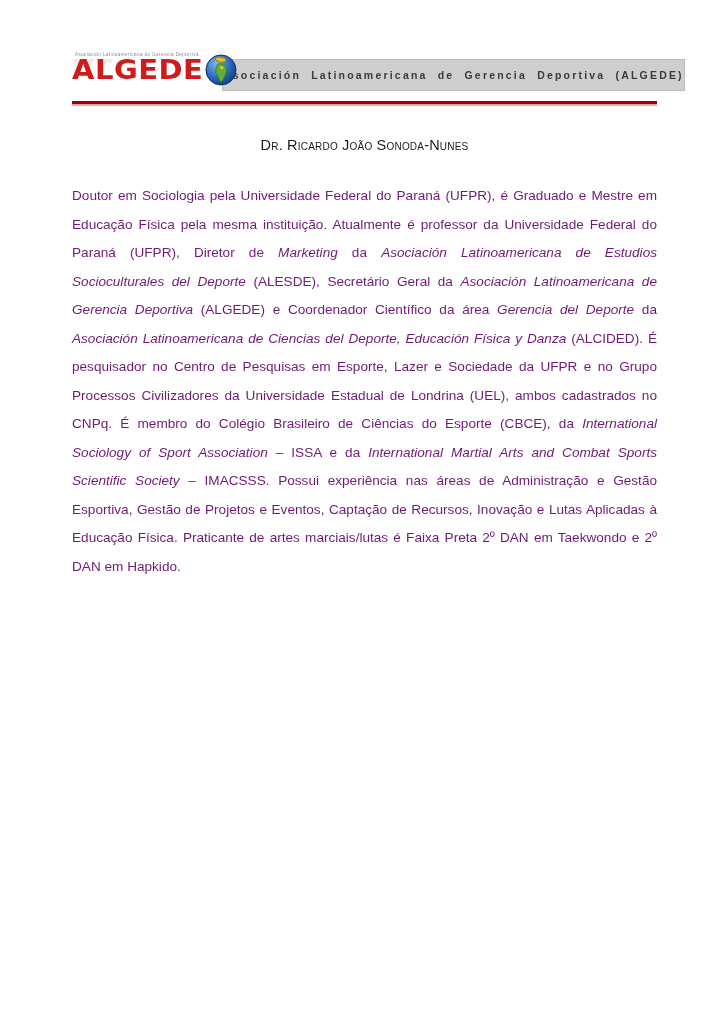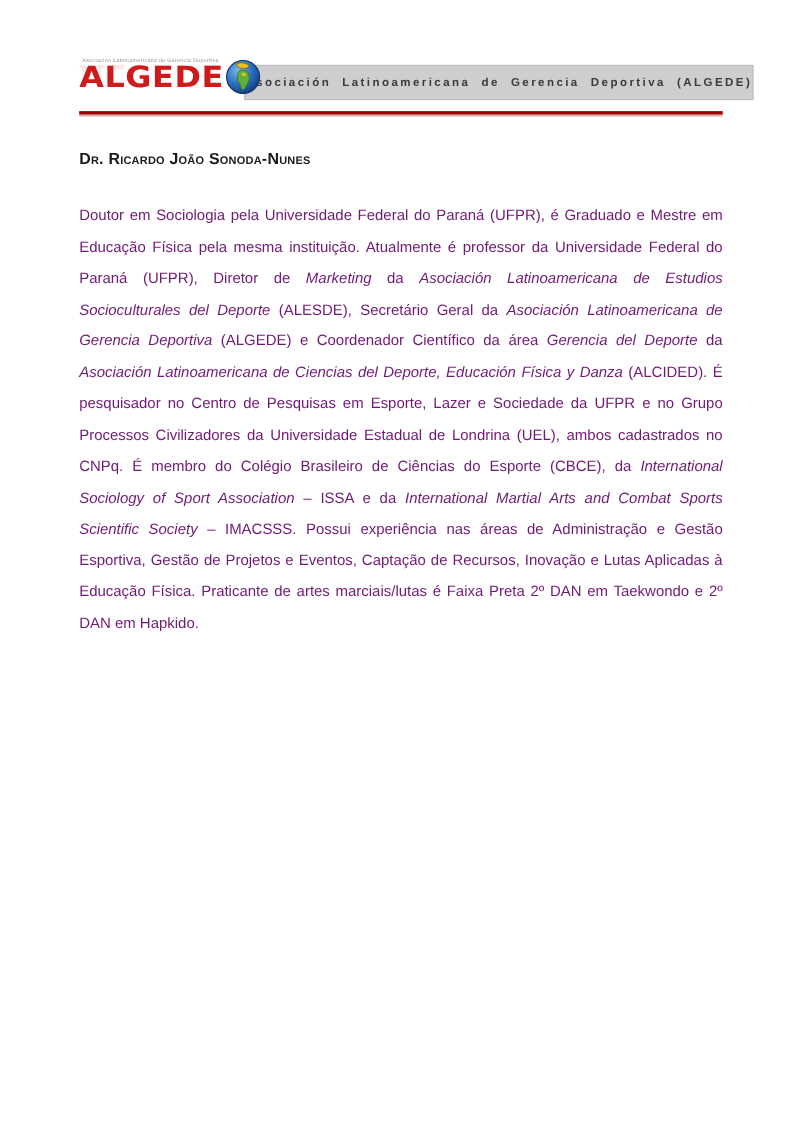--- a/index.html
+++ b/index.html
@@ -96,23 +96,23 @@
   .red-rule {
     margin-top: 10px;
     height: 3px;
     background: #9c0404;
     box-shadow: 0 2px 1px rgba(156, 4, 4, 0.35);
   }
 
   
   .doc-title {
     margin: 33px 0 0 0;
-    text-align: left;
+    text-align: center;
     font-size: 14.5px;
-    font-weight: bold;
+    font-weight: normal;
     font-variant: small-caps;
     letter-spacing: 0.2px;
     color: #1a1a1a;
   }
 
   
   .bio {
     margin-top: 29px;
     font-size: 13.6px;
     line-height: 28.5px;

